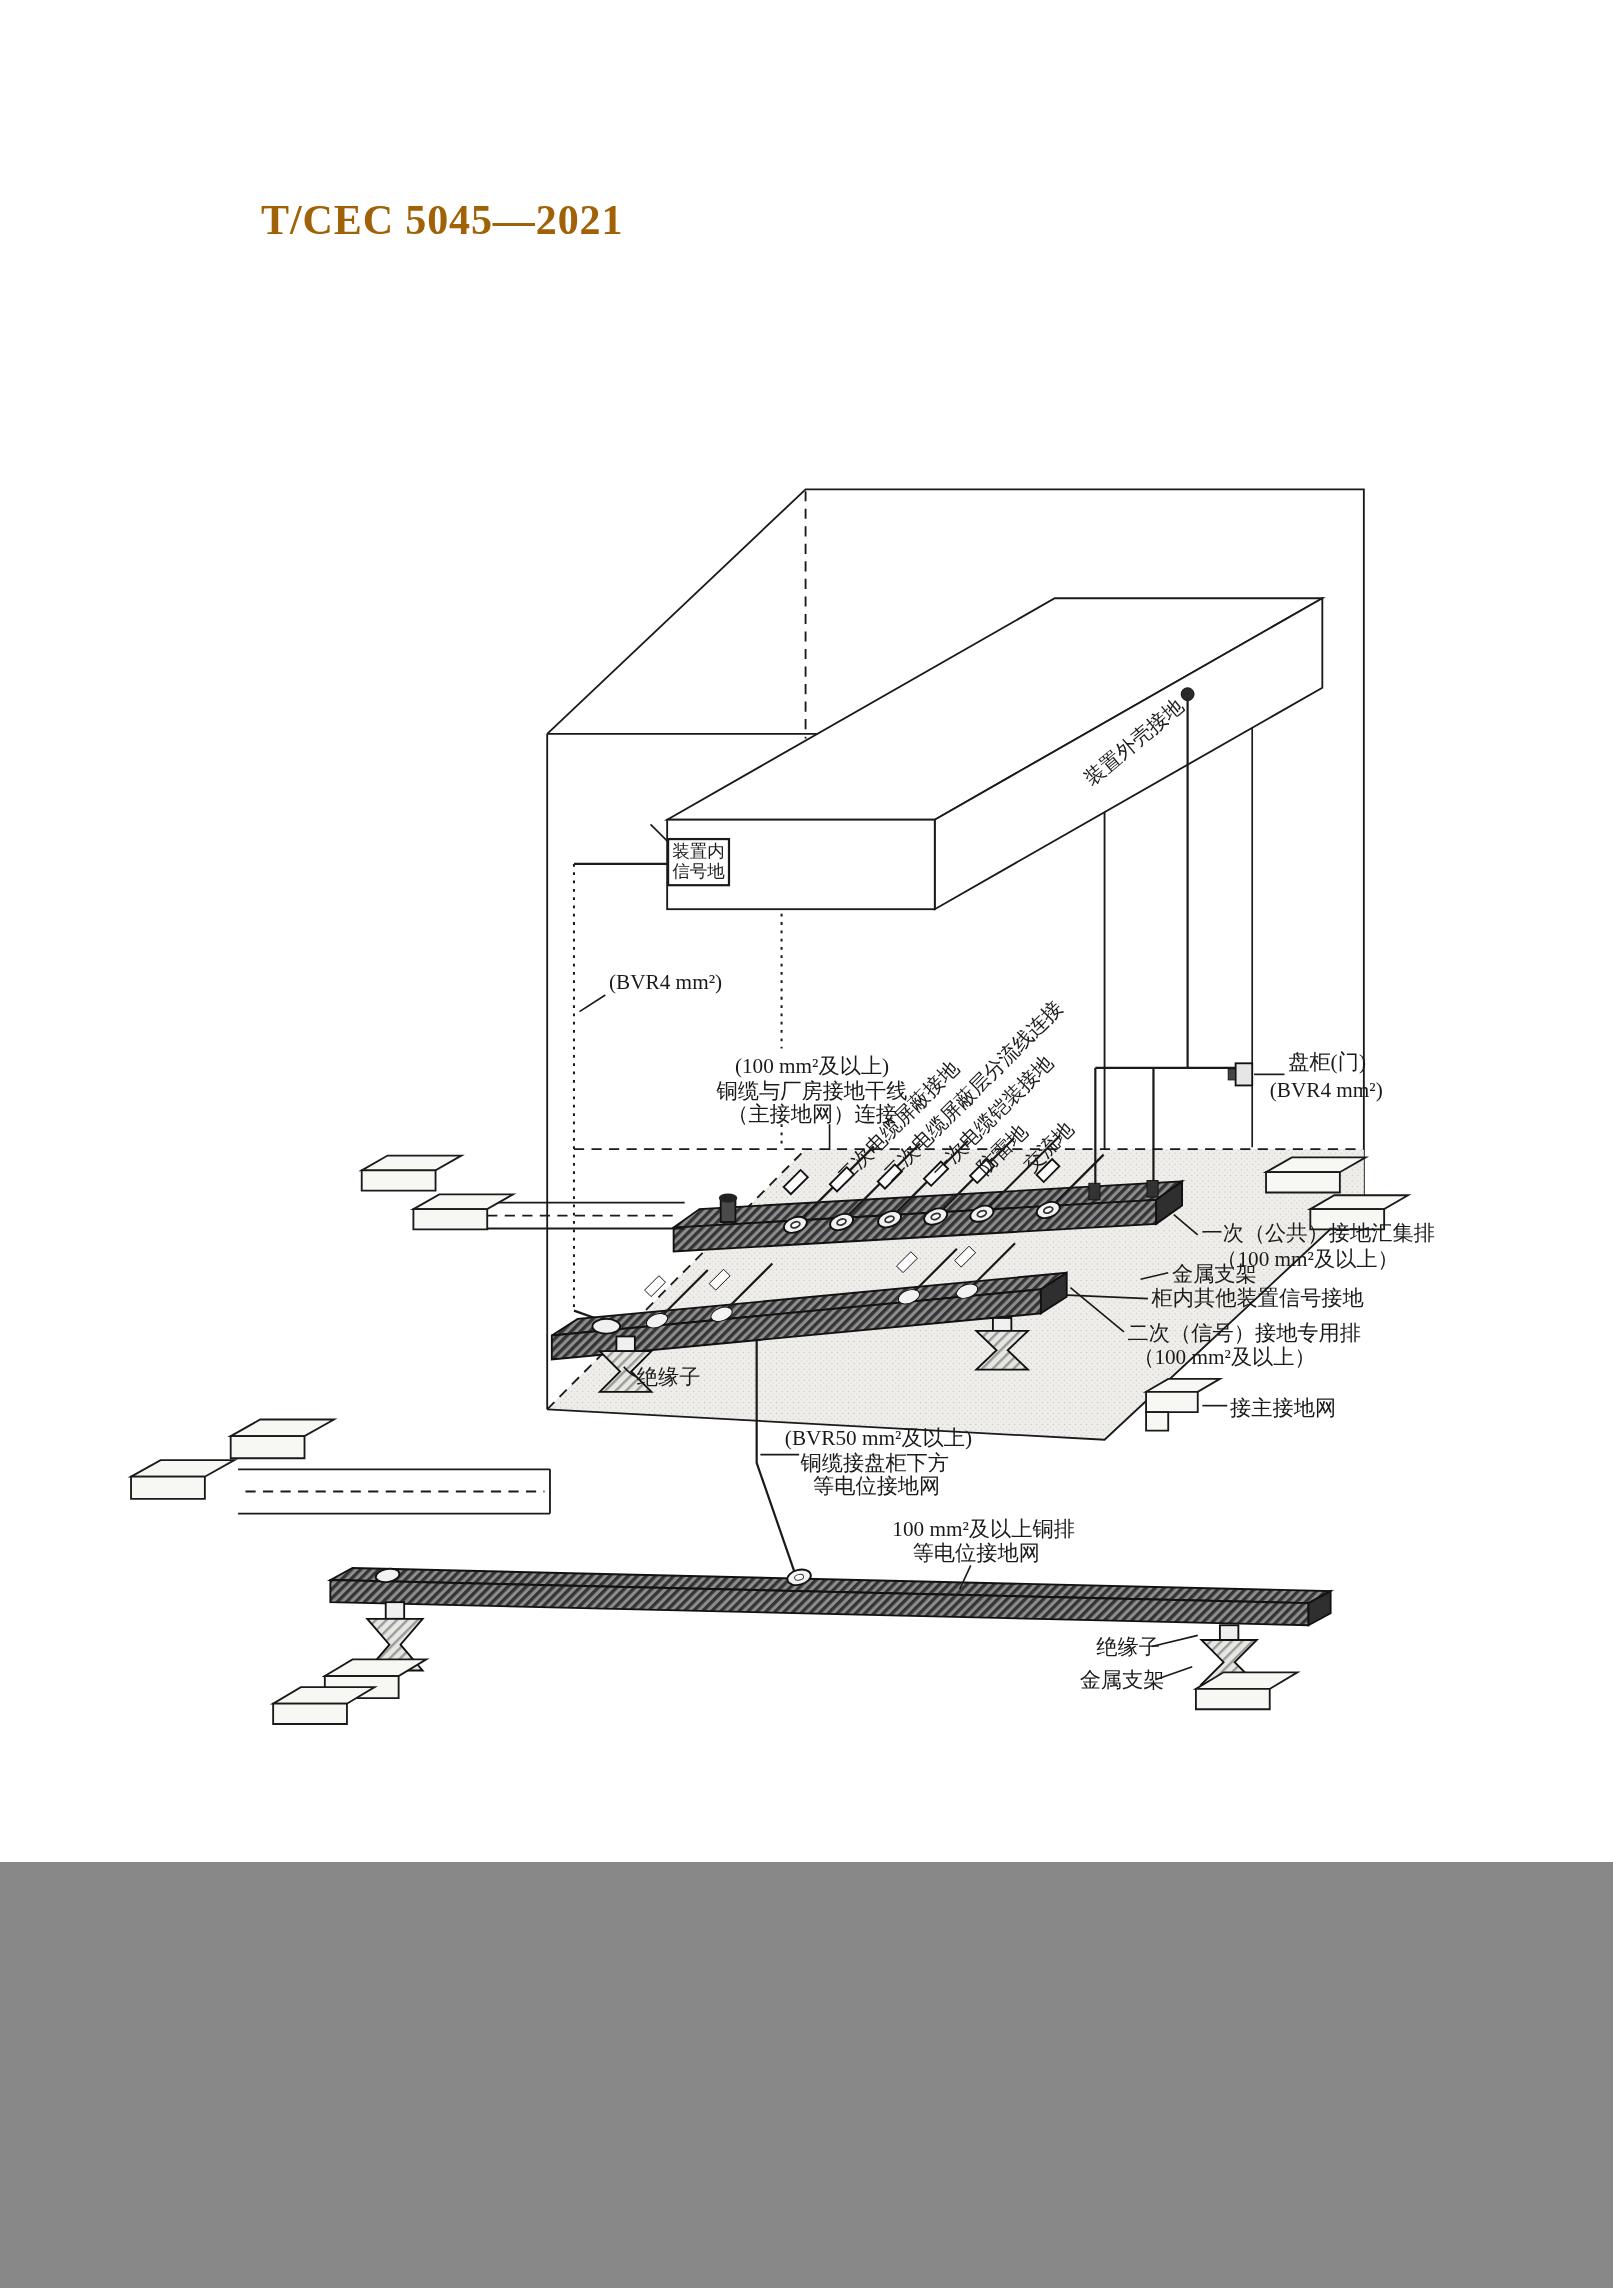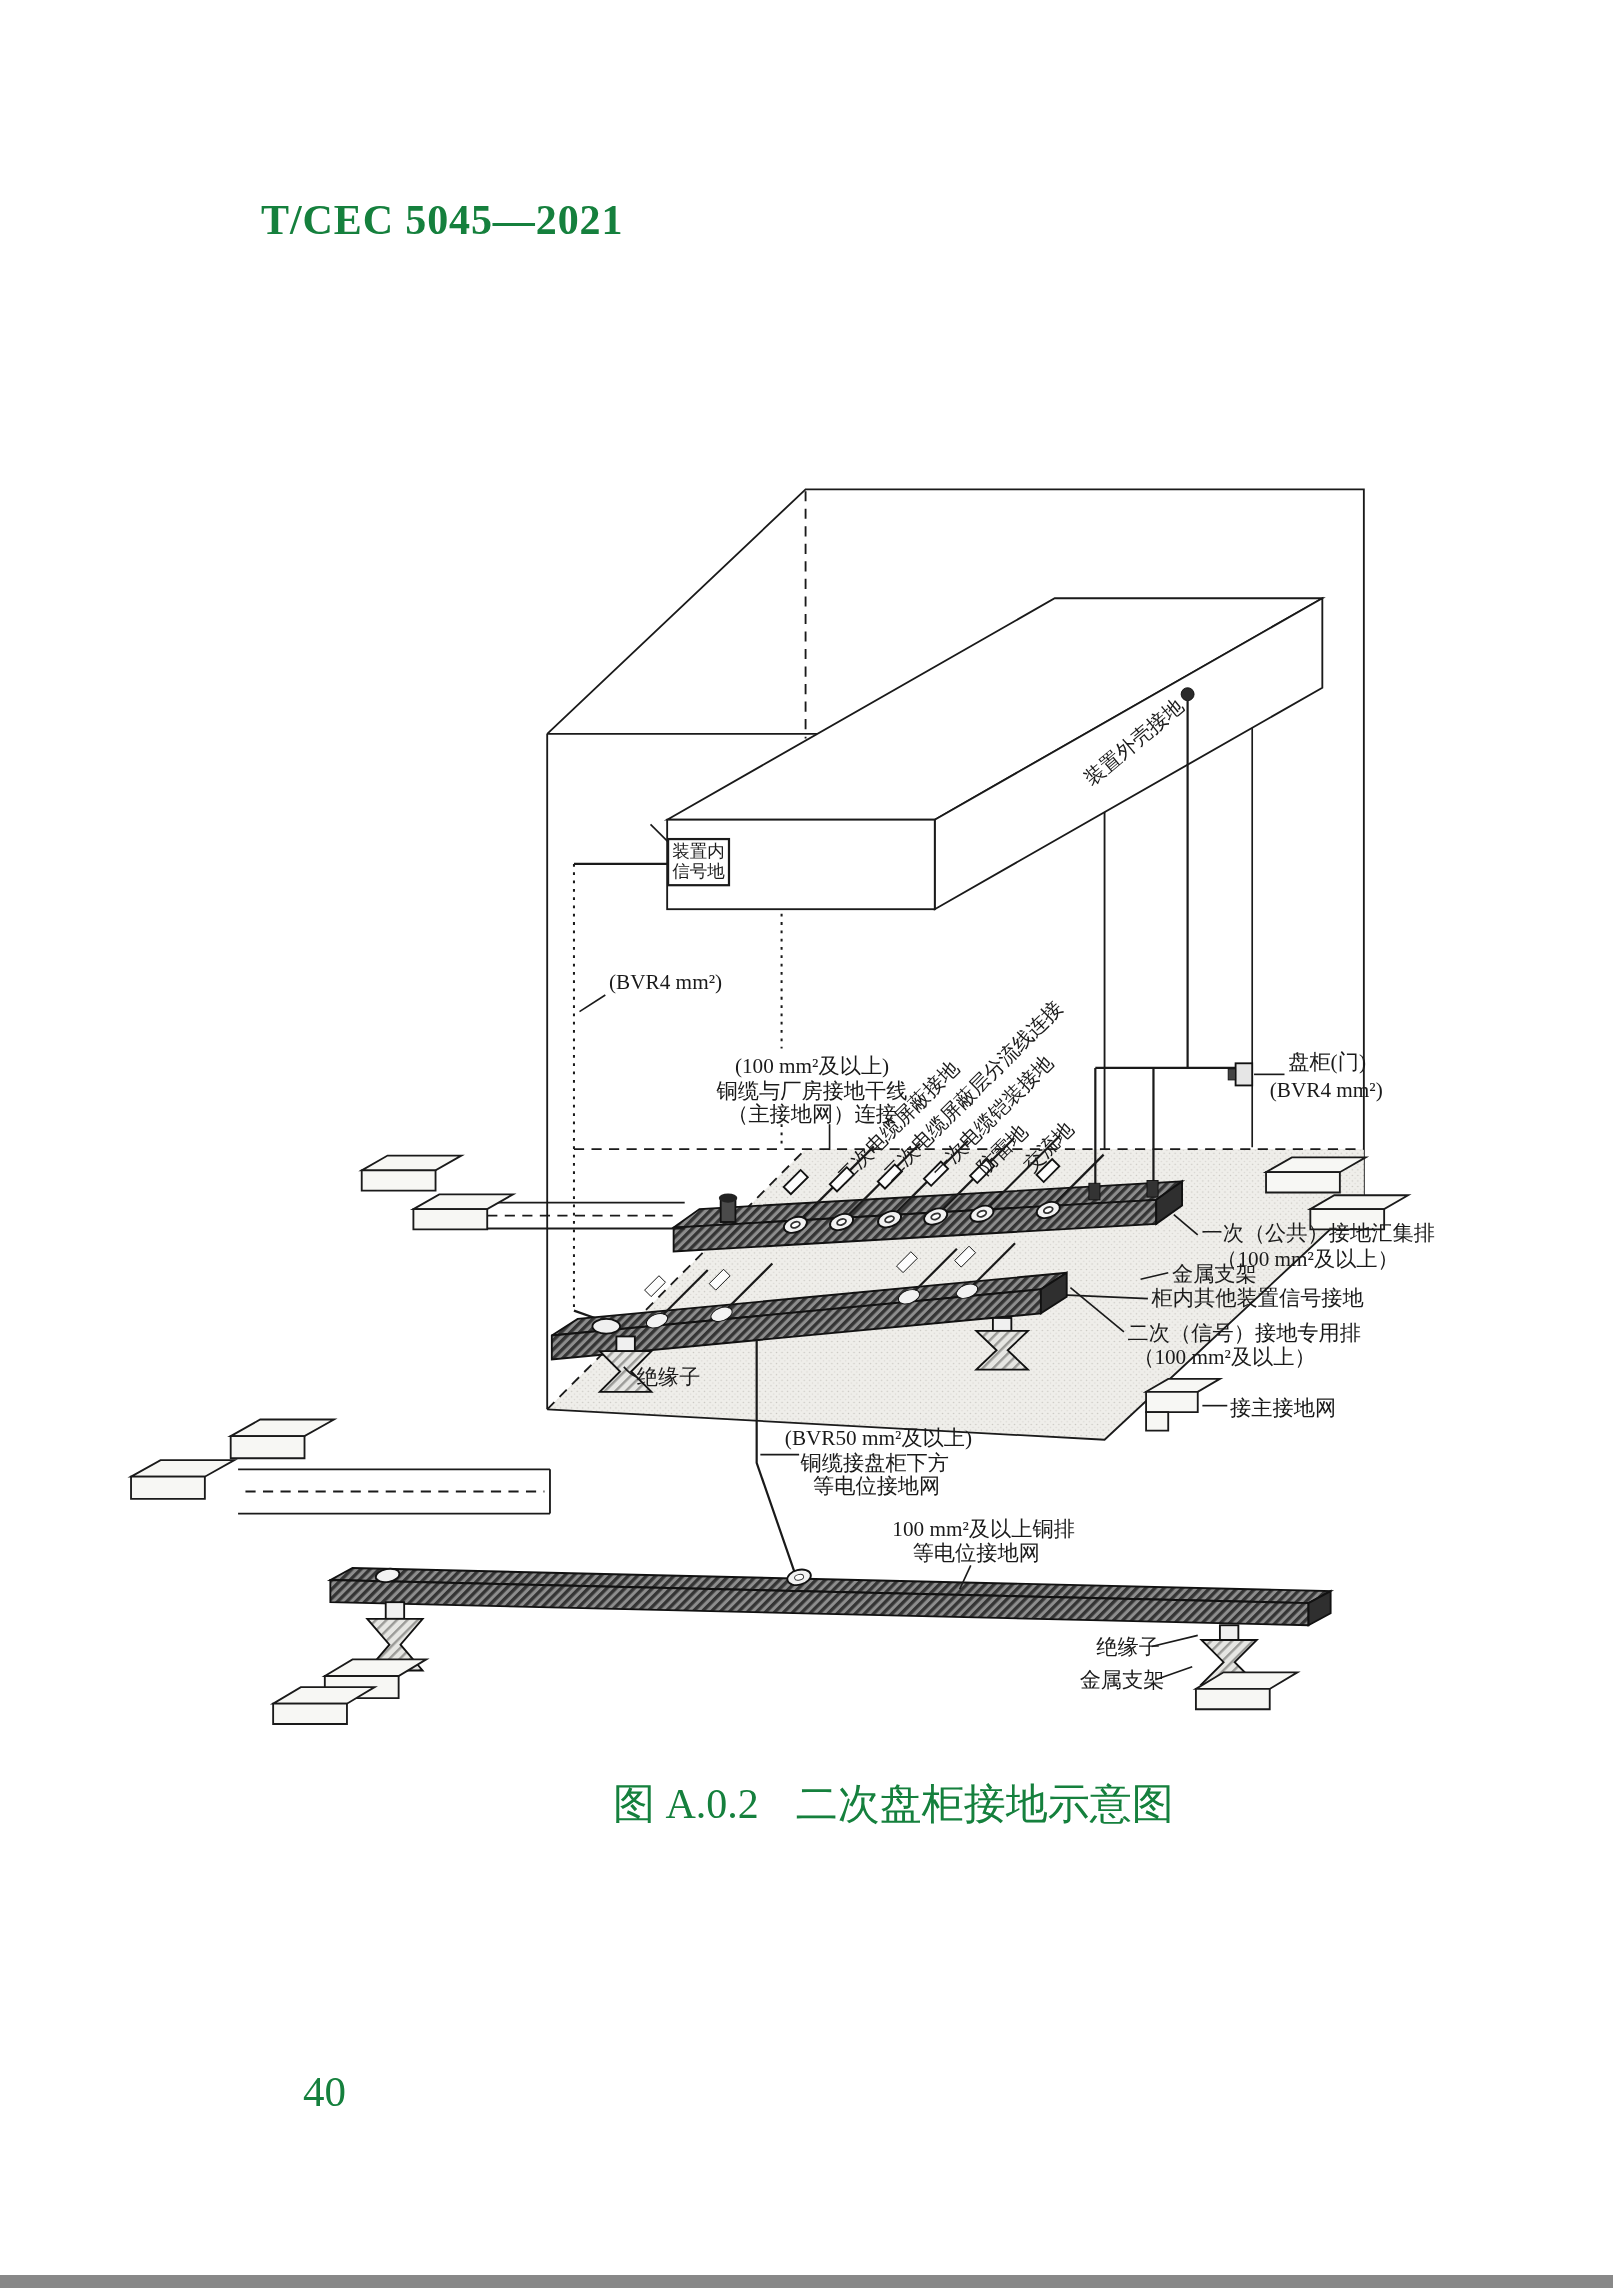--- a/index.html
+++ b/index.html
@@ -1,17 +1,17 @@
 <!DOCTYPE html>
 <html style="font-size:14.8px"><head>
 <meta charset="utf-8">
 <style>
   html,body{margin:0;padding:0;background:#888;}
-  .page{position:relative;width:1613px;height:2275px;background:#ffffff;overflow:hidden;
-        font-family:"Liberation Serif", serif; color:#15803d;}
+  .page{position:relative;width:1613px;height:1862px;background:#ffffff;overflow:hidden;
+        font-family:"Liberation Serif", serif; color:#a16207;}
   .hdr{position:absolute;left:261px;top:196px;font-size:42px;font-weight:bold;letter-spacing:0.9px;}
   .caption{position:absolute;left:613px;top:1776px;font-size:42px;white-space:nowrap;}
   .caption .gap{display:inline-block;width:37px;}
   .pgnum{position:absolute;left:303px;top:2067px;font-size:43px;}
   svg{position:absolute;left:0;top:0;}
   svg text{font-family:"Liberation Serif", serif;fill:#1a1a1a;}
   .lbl{font-size:23px;}
   .lbl2{font-size:22px;}
   .small{font-size:19px;}
   .ln{stroke:#1a1a1a;stroke-width:2;fill:none;}
@@ -271,20 +271,17 @@
       <path d="M1302,1777 L1362,1777 L1338,1801 L1362,1825 L1302,1825 L1326,1801 Z" fill="url(#hatchL)" stroke="#111" stroke-width="2"></path>
       <path class="plate" d="M1296,1830 L1376,1830 L1406,1812 L1326,1812 Z"></path>
       <path class="plate" d="M1296,1830 L1376,1830 L1376,1852 L1296,1852 Z"></path>
       <path class="thin" d="M1248,1784 L1298,1772"></path>
       <text class="lbl" x="1188" y="1792">绝缘子</text>
       <path class="thin" d="M1252,1820 L1292,1806"></path>
       <text class="lbl" x="1170" y="1828">金属支架</text>
     </g>
   </svg>
 
-  <div class="caption">
-    <span>图 A.0.2</span><span class="gap"></span><span>二次盘柜接地示意图</span>
-  </div>
 
   <div class="pgnum">40</div>
 
 </div>
 
 
 </body></html>

